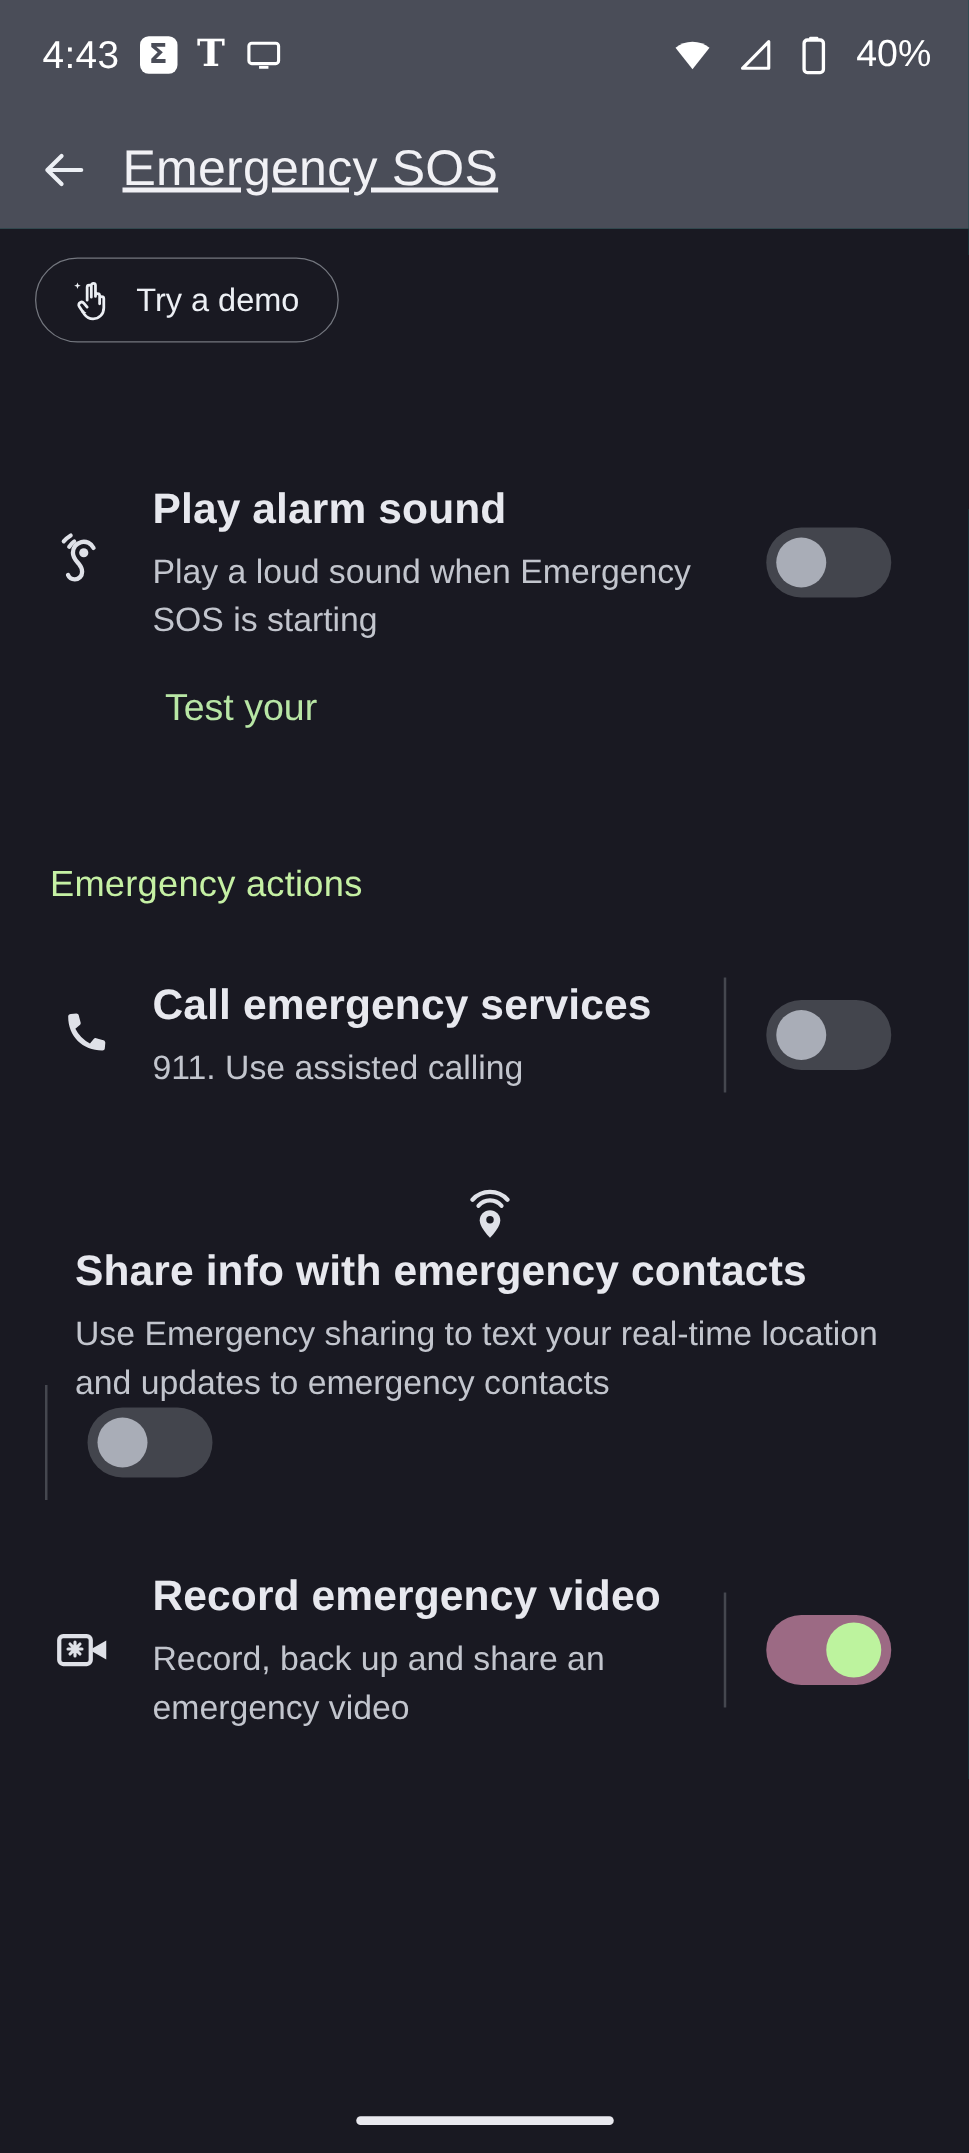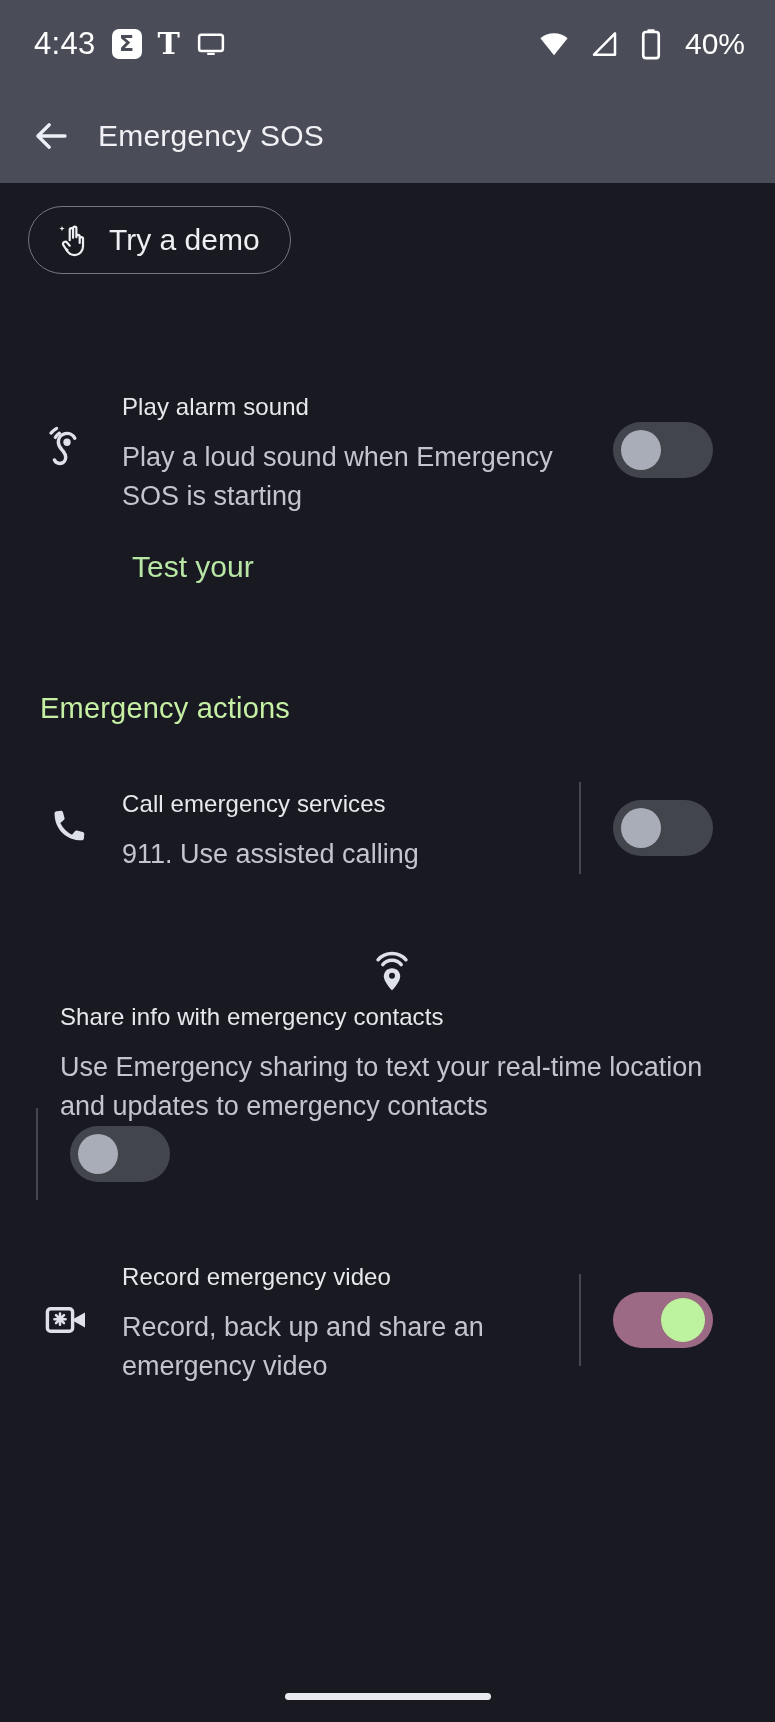--- a/index.html
+++ b/index.html
@@ -33,46 +33,46 @@
     font-family: "DejaVu Serif", serif; font-weight: 700;
   }
 
   
   .appbar {
     height: 95px; background: #4a4d58;
     display: flex; align-items: center; padding-left: 30px; gap: 26px;
   }
   .back-arrow { width: 42px; height: 42px; cursor: pointer; }
   .appbar-title {
-    color: #f1f1f5; font-size: 30px; font-weight: 400; letter-spacing: .2px;
+    color: #f1f1f5; font-size: 40px; font-weight: 400; letter-spacing: .2px; text-decoration: underline;
   }
 
   
   .body { padding: 0; background: #191922; height: calc(1722px - 183px); position: relative; }
 
   .demo-wrap { padding: 23px 0 0 28px; }
   .demo-btn {
     display: inline-flex; align-items: center; gap: 16px;
     border: 1.6px solid #74777f; border-radius: 999px;
     padding: 14px 30px 14px 26px; background: transparent; cursor: pointer;
   }
-  .demo-label { color: #eceff4; font-size: 30px; font-weight: 500; }
+  .demo-label { color: #eceff4; font-size: 26px; font-weight: 500; }
 
   
   .row {
     display: flex; align-items: center;
     padding: 0 28px 0 36px; position: relative;
   }
   .row-icon {
     width: 62px; min-width: 62px; display: flex;
     align-items: center; justify-content: center;
   }
   .row-text { flex: 1; padding-left: 24px; padding-right: 10px; }
   .row-title {
-    color: #e7e8ee; font-size: 24px; font-weight: 400;
+    color: #e7e8ee; font-size: 34px; font-weight: 700;
     line-height: 46px; letter-spacing: .1px;
   }
   .row-sub {
     color: #c2c5cd; font-size: 27px; font-weight: 400;
     line-height: 39px; margin-top: 8px;
   }
   .row-ctrl {
     width: 168px; min-width: 168px;
     display: flex; align-items: center; justify-content: center;
     align-self: stretch; position: relative;

